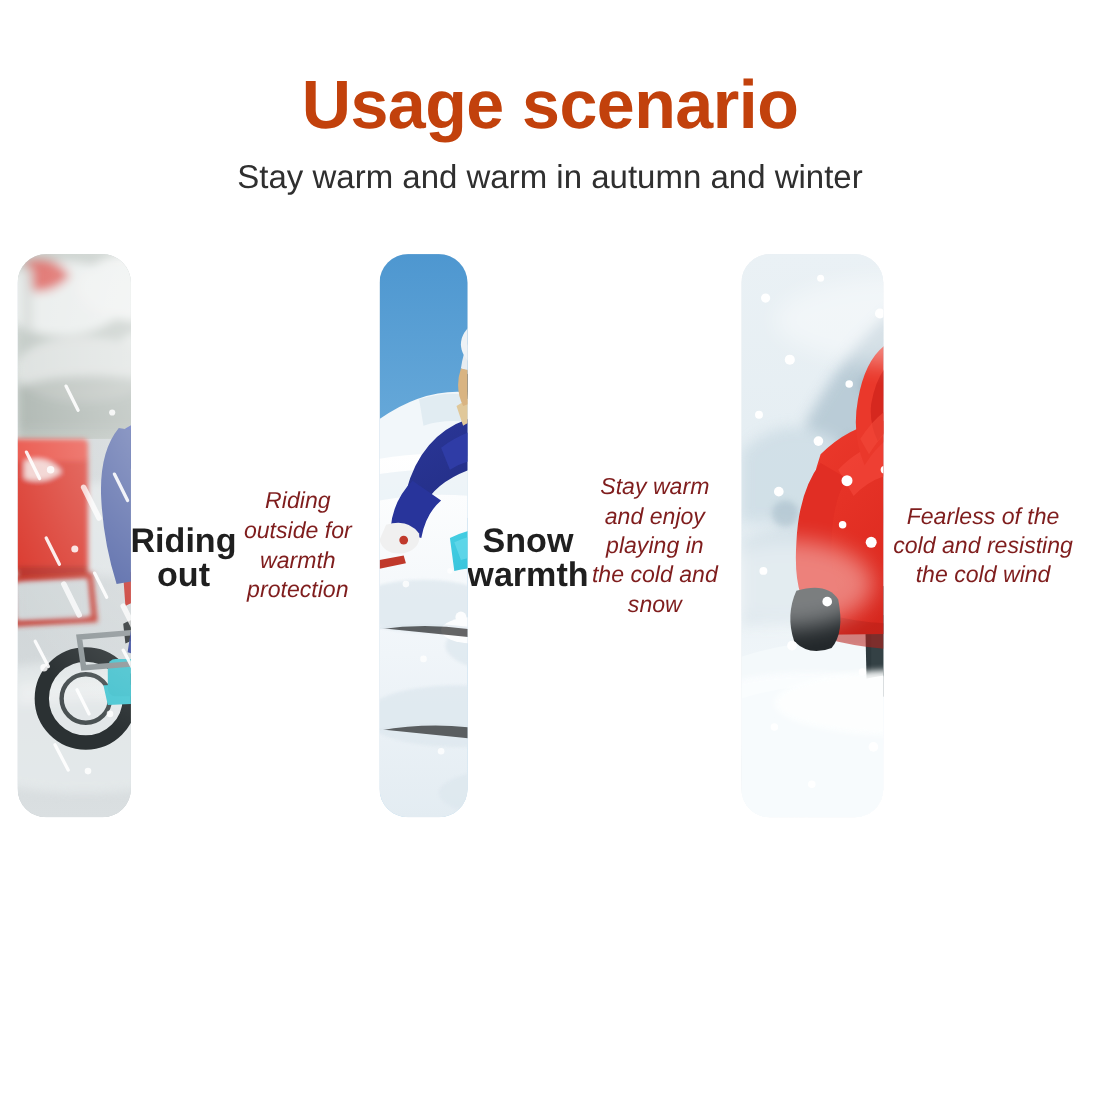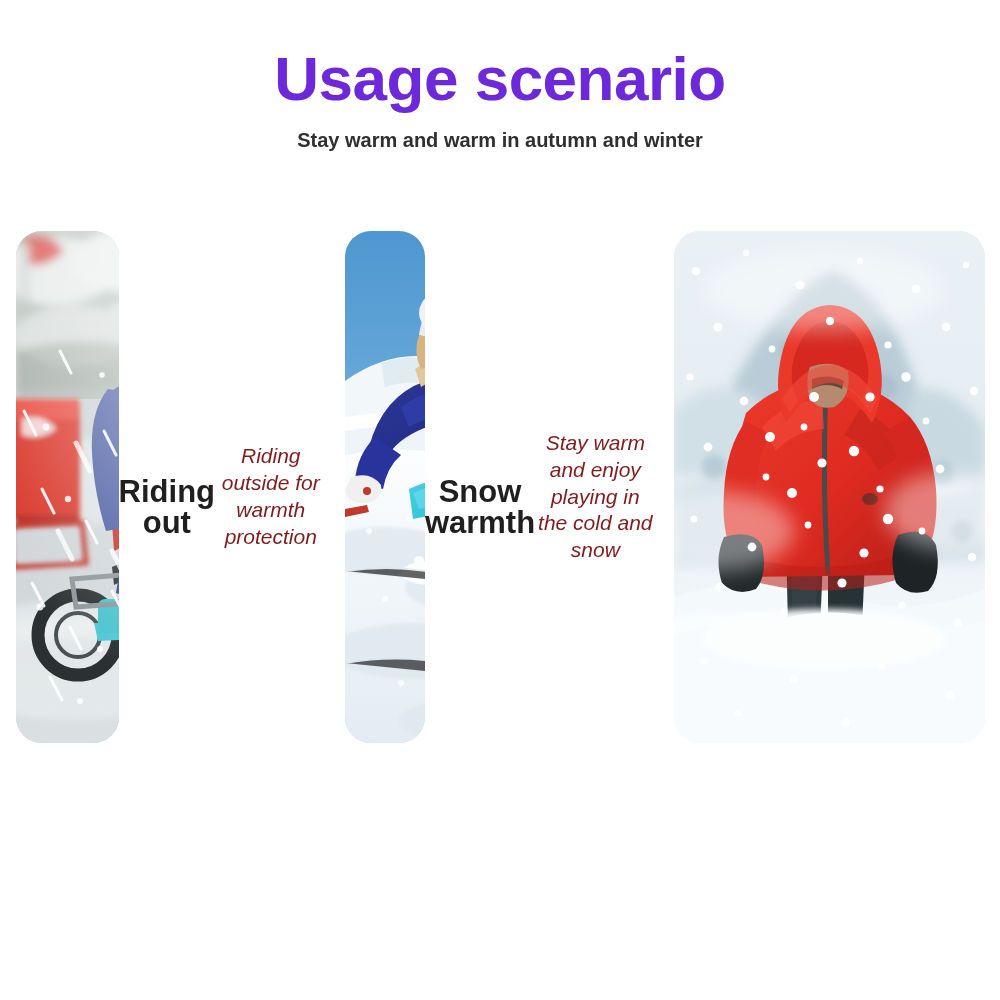--- a/index.html
+++ b/index.html
@@ -25,26 +25,26 @@
   
   .header {
     padding-top: 48px;
     text-align: center;
   }
   .page-title {
     font-size: 62px;
     font-weight: bold;
     letter-spacing: -0.5px;
     line-height: 1.0;
-    color: #6d28d9;
-    margin: 0;
+    color: #c2410c;
+    margin: 17px;
   }
   .page-subtitle {
-    font-size: 20px;
-    font-weight: bold;
+    font-size: 30px;
+    font-weight: normal;
     color: #2f2f2f;
     margin: 20px 0 0 0;
     line-height: 1.0;
   }
 
   
   .scenario-row {
     position: absolute;
     top: 231px;
     left: 0;
@@ -604,16 +604,17 @@
               <circle cx="232" cy="146" r="4.8"></circle>
           </g>
 
           <g filter="url(#fog3)" opacity="0.4">
             <ellipse cx="40" cy="300" rx="80" ry="40" fill="#ffffff"></ellipse>
             <ellipse cx="280" cy="280" rx="70" ry="40" fill="#ffffff"></ellipse>
             <ellipse cx="150" cy="60" rx="120" ry="40" fill="#ffffff"></ellipse>
           </g>
         </svg>
       </div>
+      <div class="caption-desc">Fearless of the cold and resisting the cold wind</div>
     </div>
 
   </div>
 </div>
 
 </body></html>

